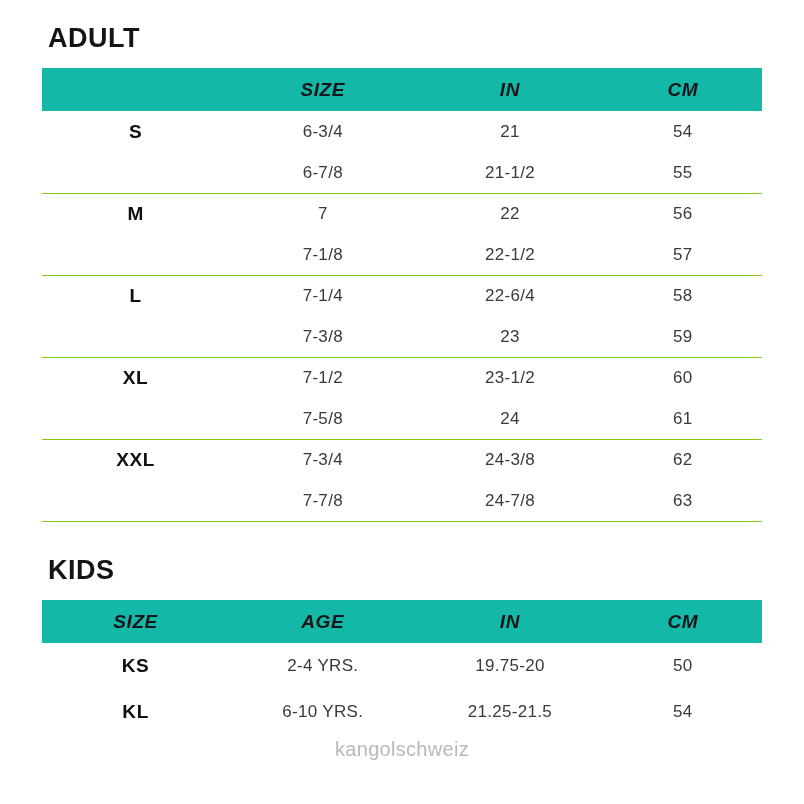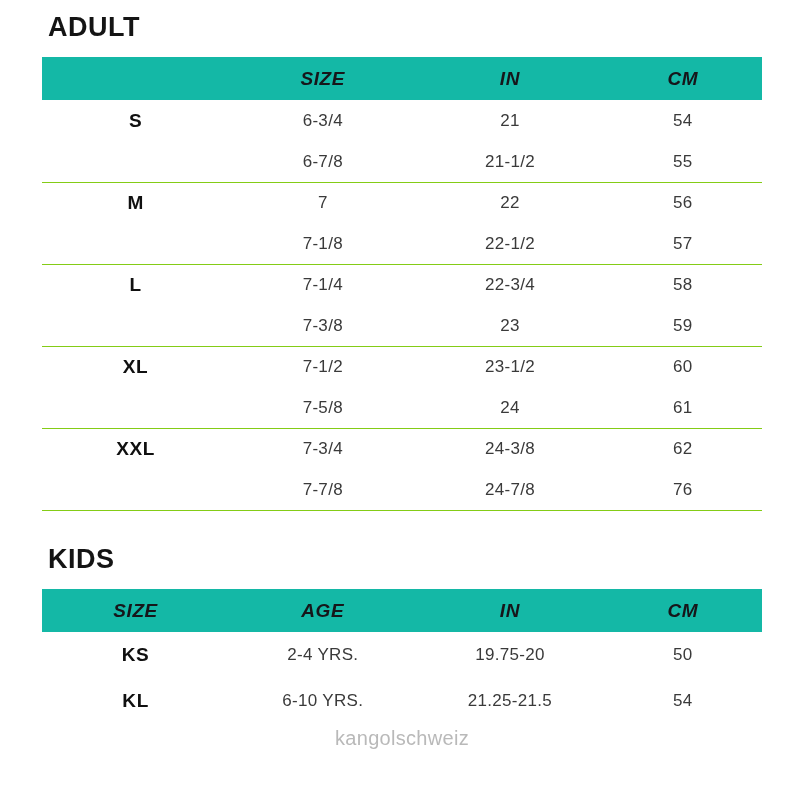--- a/index.html
+++ b/index.html
@@ -5,21 +5,21 @@
   * { box-sizing: border-box; }
   html, body { margin: 0; padding: 0; }
   body {
     width: 804px;
     height: 804px;
     background: #ffffff;
     font-family: "Liberation Sans", "DejaVu Sans", sans-serif;
     color: #111111;
     overflow: hidden;
   }
-  .container { padding: 13px 42px 0 42px; }
+  .container { padding: 24px 42px 0 42px; }
 
   .section-heading {
     font-size: 27px;
     font-weight: 700;
     letter-spacing: 0.5px;
     color: #141414;
     margin: 0 0 16px 6px;
     line-height: 1.05;
   }
   .kids-heading { margin-top: 34px; }
@@ -125,21 +125,21 @@
         <td class="lbl"></td>
         <td>7-1/8</td>
         <td>22-1/2</td>
         <td>57</td>
       </tr>
     </tbody>
     <tbody>
       <tr>
         <td class="lbl">L</td>
         <td>7-1/4</td>
-        <td>22-3/4</td>
+        <td>22-6/4</td>
         <td>58</td>
       </tr>
       <tr class="sec-end">
         <td class="lbl"></td>
         <td>7-3/8</td>
         <td>23</td>
         <td>59</td>
       </tr>
     </tbody>
     <tbody>
@@ -160,21 +160,21 @@
       <tr>
         <td class="lbl">XXL</td>
         <td>7-3/4</td>
         <td>24-3/8</td>
         <td>62</td>
       </tr>
       <tr class="sec-end">
         <td class="lbl"></td>
         <td>7-7/8</td>
         <td>24-7/8</td>
-        <td>76</td>
+        <td>63</td>
       </tr>
     </tbody>
   </table>
 
   <h1 class="section-heading kids-heading">KIDS</h1>
 
   <table class="size-table kids-table">
     <colgroup>
         <col class="c1">
         <col class="c2">

